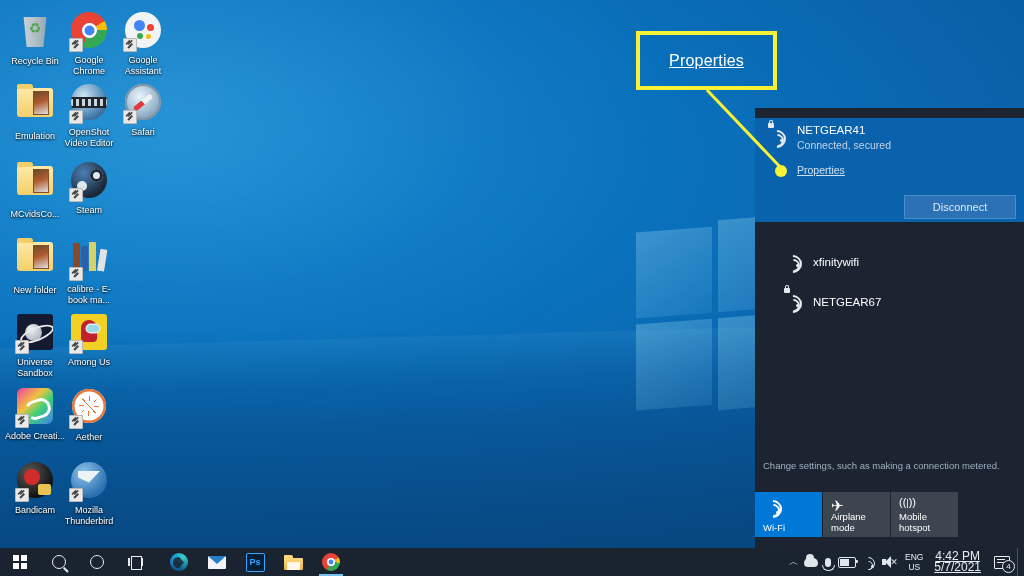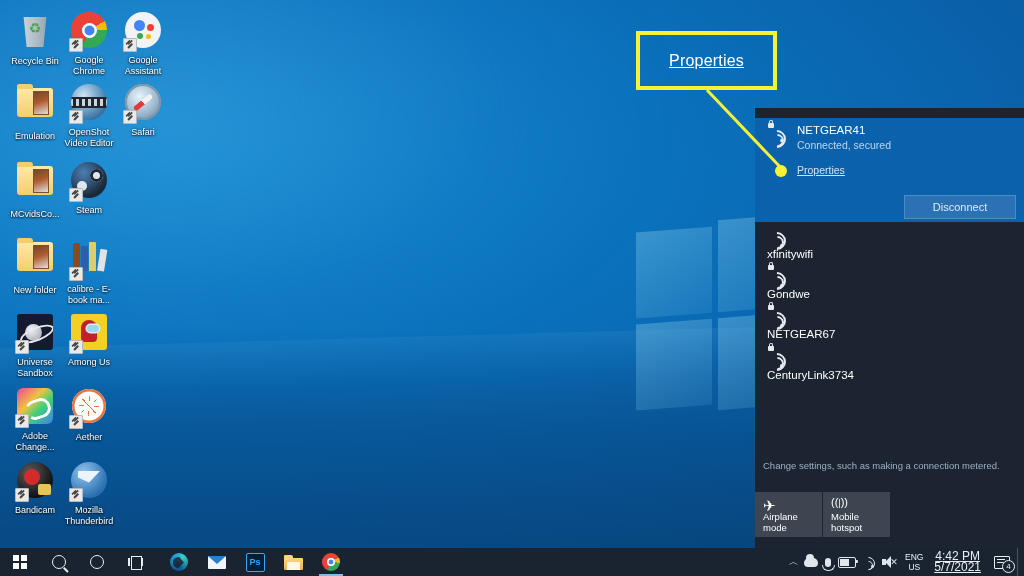--- a/index.html
+++ b/index.html
@@ -131,21 +131,21 @@
   
   .callout-box{position:absolute;left:636px;top:31px;width:141px;height:59px;
     border:4px solid #f7f235;box-sizing:border-box;display:flex;align-items:center;justify-content:center;}
   .callout-box span{color:#ffffff;font-size:16px;text-decoration:underline;letter-spacing:.2px;}
   .callout-svg{position:absolute;left:0;top:0;width:1024px;height:576px;pointer-events:none;}
 
   
   .flyout{position:absolute;left:755px;top:108px;width:269px;height:440px;
     background:#1b2430;color:#fff;font-size:11px;overflow:hidden;}
   .conn-row{position:absolute;left:0;top:10px;width:269px;height:104px;background:#0a62ad;}
-  .net-row{position:relative;height:40.2px;display:flex;align-items:flex-start;padding-left:12px;flex-direction:column;}
+  .net-row{position:relative;height:40.2px;display:flex;align-items:flex-end;padding-left:28px;}
   .wifi-ico{width:20px;height:17px;position:relative;flex:0 0 20px;margin-right:10px;}
   .wifi-ico .arc{position:absolute;left:1px;border:2px solid #e6eaee;border-bottom-color:transparent;
     border-left-color:transparent;border-radius:50%;transform:rotate(45deg);}
   .wifi-ico .a3{top:4px;width:14px;height:14px;}
   .wifi-ico .a2{top:8px;left:4px;width:9px;height:9px;}
   .wifi-ico .dot{position:absolute;left:13px;bottom:1px;width:3.4px;height:3.4px;border-radius:50%;background:#e6eaee;}
   .wifi-ico .lock{position:absolute;left:1px;top:-3px;width:6px;height:5px;background:#e6eaee;border-radius:1px;}
   .wifi-ico .lock:before{content:"";position:absolute;left:1.2px;top:-3px;width:3.6px;height:3.5px;
     border:1.2px solid #e6eaee;border-bottom:none;border-radius:3px 3px 0 0;box-sizing:border-box;}
   .ssid{font-size:11.5px;color:#fff;}
@@ -371,21 +371,21 @@
           <span class="shortcut-arrow"></span>
         </div>
       <div class="lbl">Among Us</div>
     </div>
 
     <div class="dicon" style="left:4px;top:382px">
       <div class="glyph">
           <div class="ic-adobe"></div>
           <span class="shortcut-arrow"></span>
         </div>
-      <div class="lbl">Adobe Change...</div>
+      <div class="lbl">Adobe Creati...</div>
     </div>
 
     <div class="dicon" style="left:58px;top:382px">
       <div class="glyph">
           <div class="ic-aether"></div>
           <span class="shortcut-arrow"></span>
         </div>
       <div class="lbl">Aether</div>
     </div>
 
@@ -430,47 +430,37 @@
         </div>
         <div class="ssid">xfinitywifi</div>
       </div>
       <div class="net-row">
         <div class="wifi-ico">
           <span class="lock"></span>
             <span class="arc a3"></span>
             <span class="arc a2"></span>
             <span class="dot"></span>
         </div>
-        <div class="ssid">Gondwe</div>
-      </div>
-      <div class="net-row">
-        <div class="wifi-ico">
-          <span class="lock"></span>
-            <span class="arc a3"></span>
+        <div class="ssid">NETGEAR67</div>
+      </div>
+    </div>
+
+    <div class="settings-sec">
+      <div class="settings-sub">Change settings, such as making a connection metered.</div>
+    </div>
+
+    <div class="qa-row">
+      <div class="qa on">
+        <div class="qicon qwifi">
+          <span class="arc a3"></span>
             <span class="arc a2"></span>
             <span class="dot"></span>
         </div>
-        <div class="ssid">NETGEAR67</div>
-      </div>
-      <div class="net-row">
-        <div class="wifi-ico">
-          <span class="lock"></span>
-            <span class="arc a3"></span>
-            <span class="arc a2"></span>
-            <span class="dot"></span>
-        </div>
-        <div class="ssid">CenturyLink3734</div>
-      </div>
-    </div>
-
-    <div class="settings-sec">
-      <div class="settings-sub">Change settings, such as making a connection metered.</div>
-    </div>
-
-    <div class="qa-row">
+        <div class="qlabel">Wi-Fi</div>
+      </div>
       <div class="qa">
         <div class="qplane">✈</div>
         <div class="qlabel">Airplane mode</div>
       </div>
       <div class="qa">
         <div class="qhot">((<span style="font-size:9px">|</span>))</div>
         <div class="qlabel two">Mobile hotspot</div>
       </div>
     </div>
   </div>

